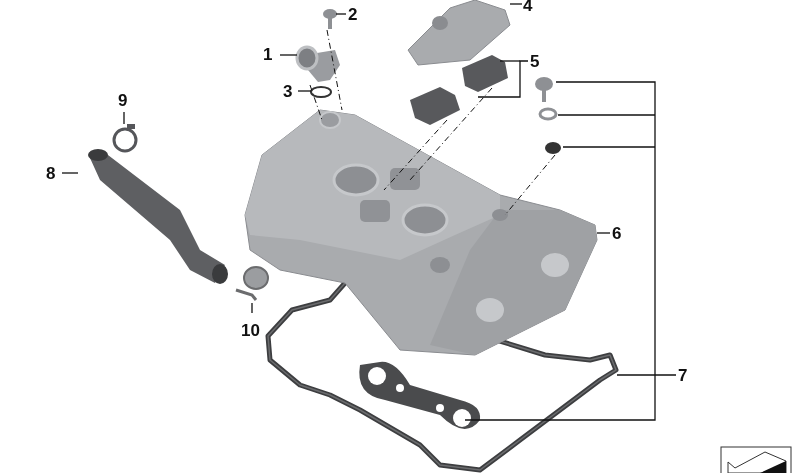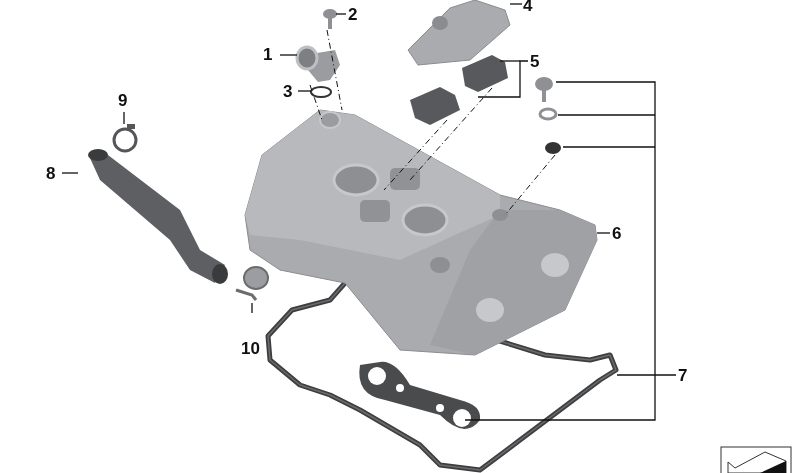--- a/index.html
+++ b/index.html
@@ -119,13 +119,13 @@
 
 <span class="lbl" style="left:263px;top:46px;">1</span>
 <span class="lbl" style="left:348px;top:6px;">2</span>
 <span class="lbl" style="left:283px;top:83px;">3</span>
 <span class="lbl" style="left:523px;top:-3px;">4</span>
 <span class="lbl" style="left:530px;top:53px;">5</span>
 <span class="lbl" style="left:612px;top:225px;">6</span>
 <span class="lbl" style="left:678px;top:367px;">7</span>
 <span class="lbl" style="left:46px;top:165px;">8</span>
 <span class="lbl" style="left:118px;top:92px;">9</span>
-<span class="lbl" style="left:241px;top:340px;">10</span>
+<span class="lbl" style="left:241px;top:322px;">10</span>
 
 </body></html>

